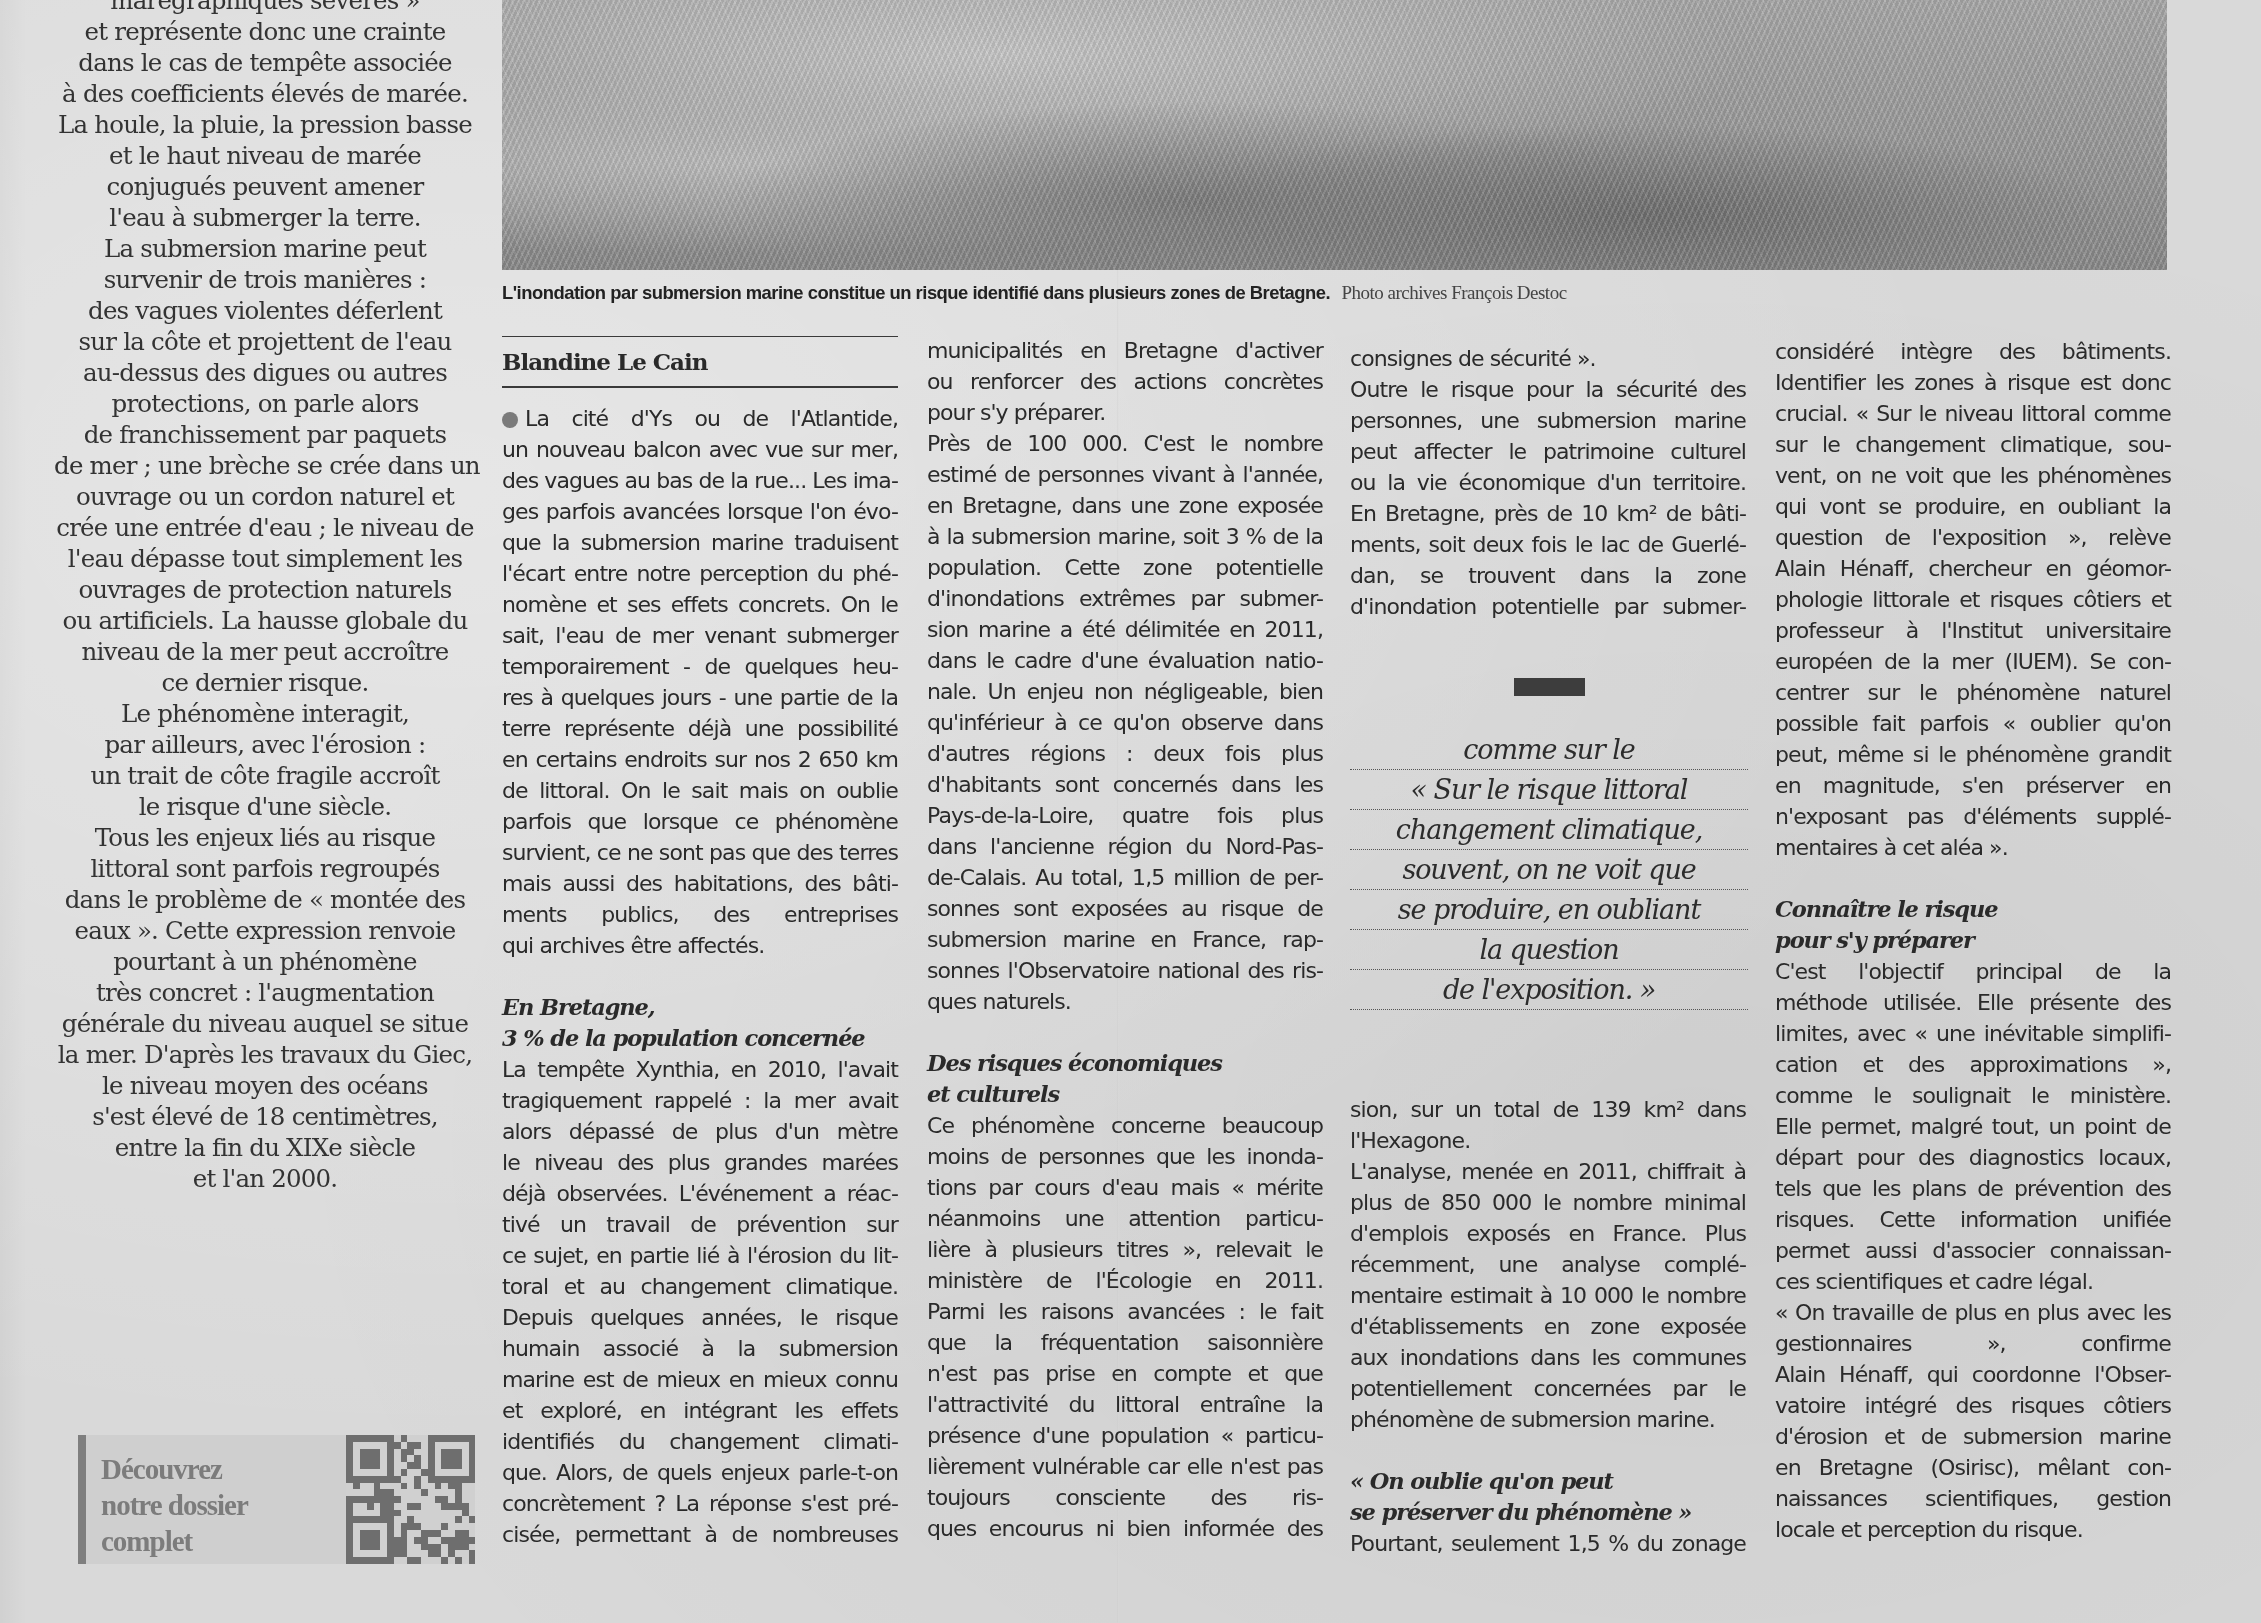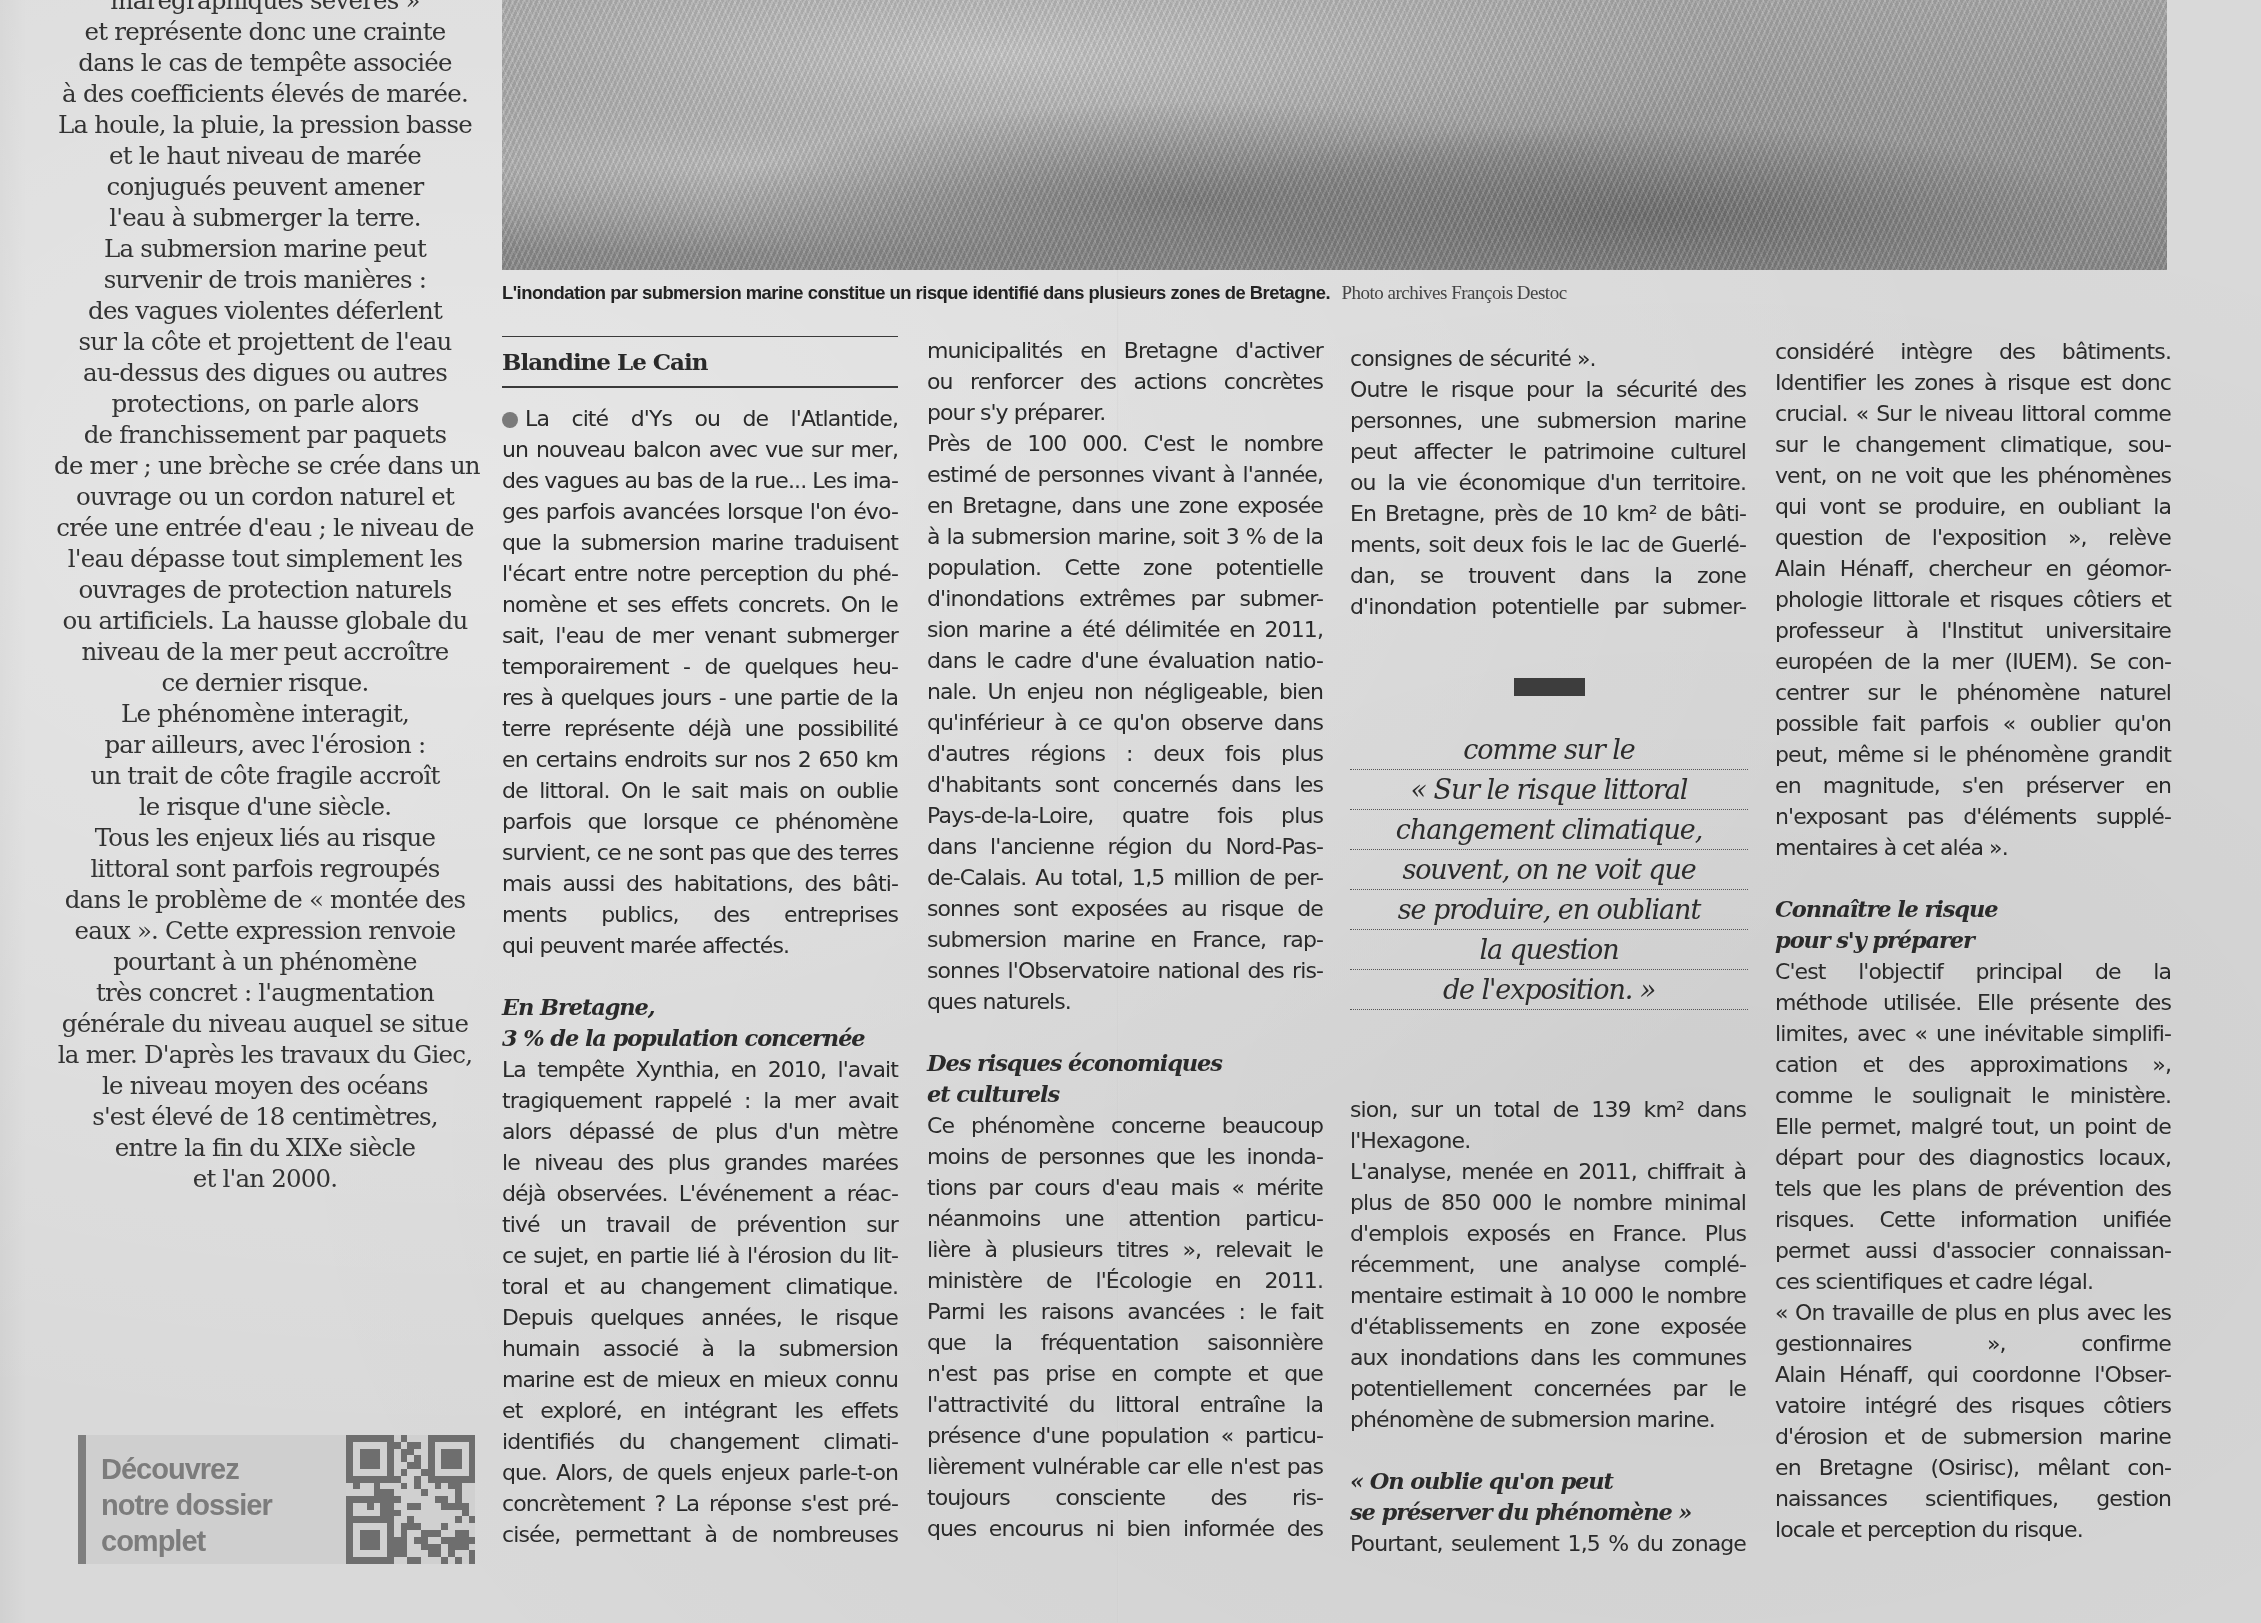--- a/index.html
+++ b/index.html
@@ -76,21 +76,21 @@
     font-family: "DejaVu Serif", serif; font-style: italic; font-size: 27px; line-height: 39px;
     letter-spacing: -1.1px; color: #2c2c2c; border-bottom: 1.4px dotted #555; white-space: nowrap;
   }
   
   .promo {
     position: absolute; left: 78px; top: 1435px; width: 388px; height: 129px;
     background: #cfcfcf; border-left: 8.2px solid #7f7f7f;
   }
   .promo .text {
     position: absolute; left: 15px; top: 16.3px;
-    font-family: Liberation Sans, sans-serif; font-weight: bold; font-size: 29px; line-height: 36px;
+    font-family: Liberation Serif, serif; font-weight: bold; font-size: 29px; line-height: 36px;
     color: #7c7c7c; letter-spacing: -1px;
   }
   .promo .qr {
     position: absolute; right: -1.4px; top: 0; width: 129px; height: 129px;
     display: grid; grid-template-columns: repeat(19, 1fr); grid-template-rows: repeat(19, 1fr);
     background: #d0d0d0;
   }
   .promo .qr span { background: #6e6e6e; }
 </style>
 </head>
@@ -166,21 +166,21 @@
     <span class="line">sait, l'eau de mer venant submerger</span>
     <span class="line">temporairement - de quelques heu-</span>
     <span class="line">res à quelques jours - une partie de la</span>
     <span class="line">terre représente déjà une possibilité</span>
     <span class="line">en certains endroits sur nos 2 650 km</span>
     <span class="line">de littoral. On le sait mais on oublie</span>
     <span class="line">parfois que lorsque ce phénomène</span>
     <span class="line">survient, ce ne sont pas que des terres</span>
     <span class="line">mais aussi des habitations, des bâti-</span>
     <span class="line">ments publics, des entreprises</span>
-    <span class="line last">qui peuvent marée affectés.</span>
+    <span class="line last">qui archives être affectés.</span>
     <span class="gap"></span>
     <span class="head">En Bretagne,</span>
     <span class="head"> 3 % de la population concernée</span>
     <span class="line">La tempête Xynthia, en 2010, l'avait</span>
     <span class="line">tragiquement rappelé : la mer avait</span>
     <span class="line">alors dépassé de plus d'un mètre</span>
     <span class="line">le niveau des plus grandes marées</span>
     <span class="line">déjà observées. L'événement a réac-</span>
     <span class="line">tivé un travail de prévention sur</span>
     <span class="line">ce sujet, en partie lié à l'érosion du lit-</span>

